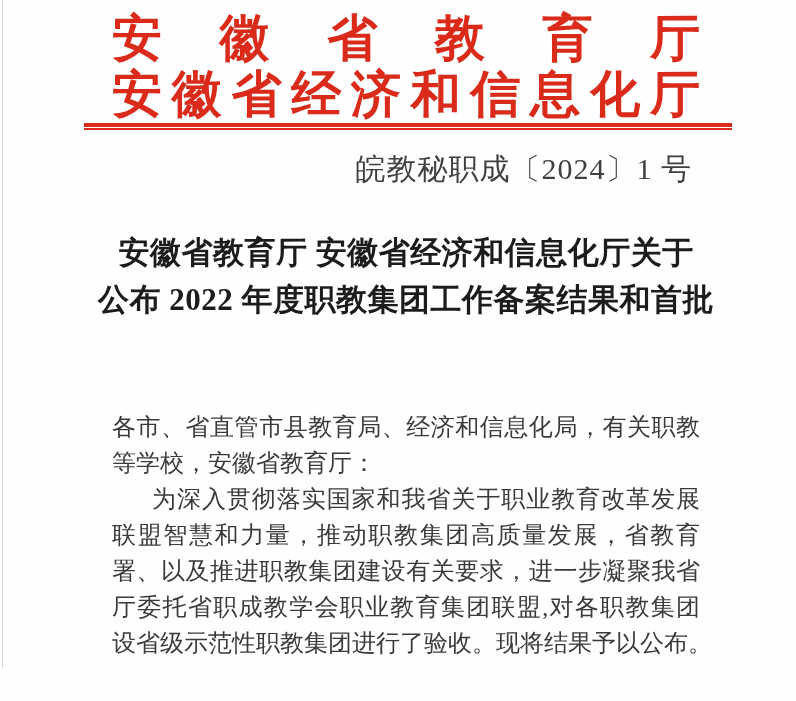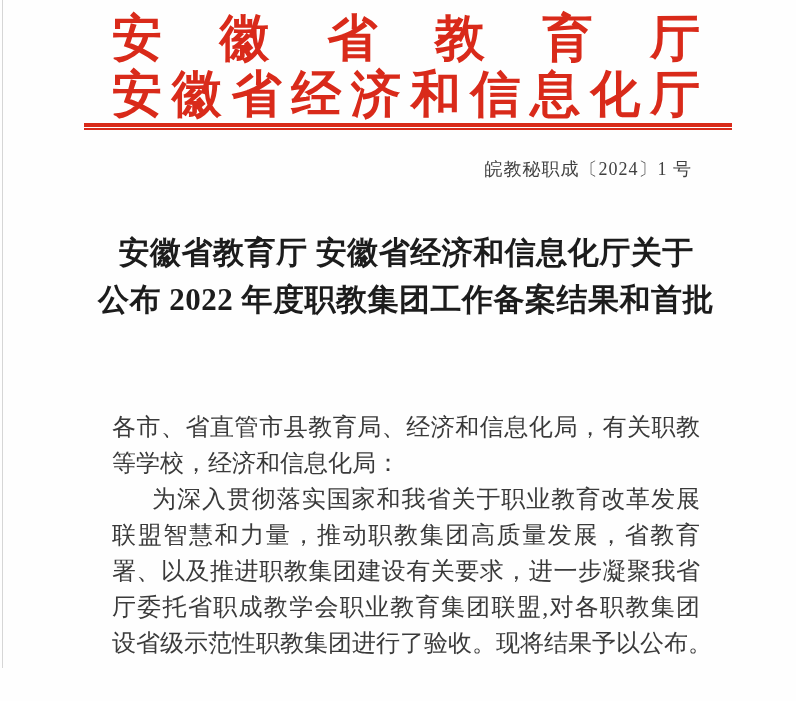--- a/index.html
+++ b/index.html
@@ -50,21 +50,21 @@
     width: 648px;
   }
   .red-rule .thick { height: 3.5px; background: var(--accent); }
   .red-rule .gap   { height: 1.6px; }
   .red-rule .thin  { height: 1.8px; background: var(--accent); }
   
   .doc-number {
     position: absolute;
     top: 155px;
     right: 104px;
-    font-size: 18px;
+    font-size: 30px;
     line-height: 28px;
     color: var(--docnum-text);
     letter-spacing: 1px;
     white-space: nowrap;
   }
   
   .title-block {
     position: absolute;
     left: 84px; top: 229px;
     width: 644px;
@@ -131,21 +131,21 @@
 
   <div class="doc-number">皖教秘职成〔2024〕1 号</div>
 
   <div class="title-block">
     <div class="title-line">安徽省教育厅 安徽省经济和信息化厅关于</div>
     <div class="title-line">公布 2022 年度职教集团工作备案结果和首批</div>
   </div>
 
   <div class="body-block">
     <div class="bline full">各市、省直管市县教育局、经济和信息化局，有关职教集团和高</div>
-    <div class="bline">等学校，经济和信息化局：</div>
+    <div class="bline">等学校，安徽省教育厅：</div>
     <div class="bline full indent">为深入贯彻落实国家和我省关于职业教育改革发展决策部</div>
     <div class="bline full">联盟智慧和力量，推动职教集团高质量发展，省教育厅、省经信</div>
     <div class="bline full">署、以及推进职教集团建设有关要求，进一步凝聚我省职教集团</div>
     <div class="bline full">厅委托省职成教学会职业教育集团联盟,对各职教集团 2023 年度</div>
     <div class="bline">设省级示范性职教集团进行了验收。现将结果予以公布。</div>
   </div>
 
 </div>
 
 </body></html>

